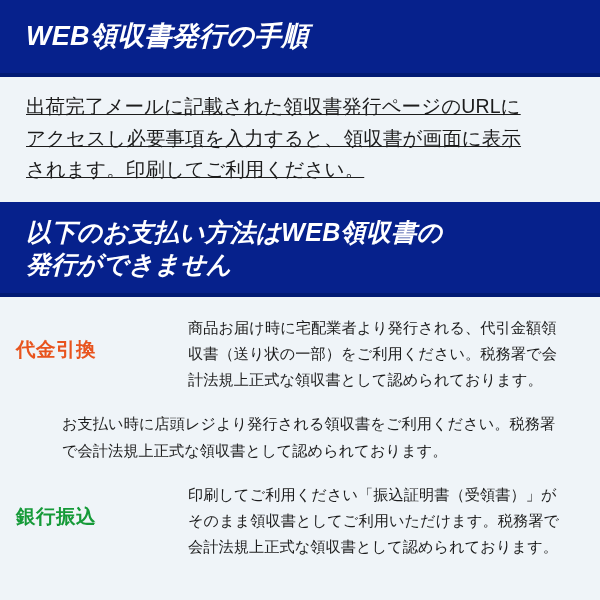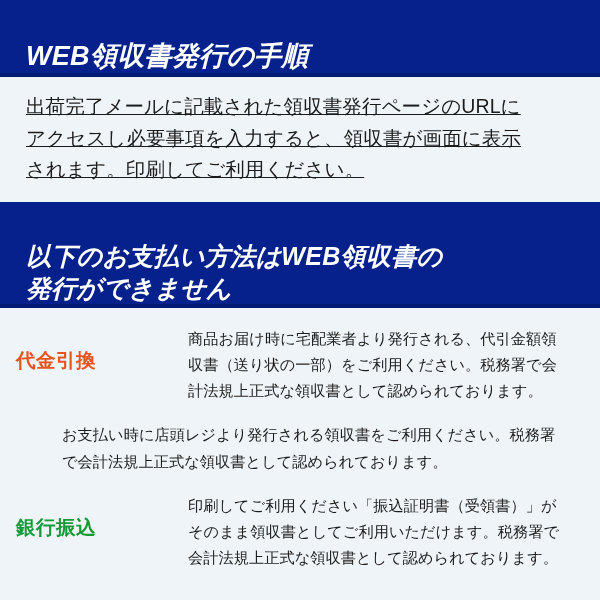--- a/index.html
+++ b/index.html
@@ -23,41 +23,41 @@
     box-sizing: border-box;
   }
 
   
   .band {
     background: #06218c;
     box-sizing: border-box;
     width: 100%;
     border-bottom: 4px solid #011a74;
     display: flex;
-    align-items: flex-end;
+    align-items: center;
   }
   .band-title {
     color: #ffffff;
     font-weight: bold;
     font-style: italic;
     letter-spacing: 0.3px;
     line-height: 1.22;
     white-space: pre-line;
   }
 
   #band-primary {
     height: 77px;
     padding: 0 0 0 26px;
   }
   #band-primary .band-title {
     font-size: 27px;
   }
 
   #band-secondary {
-    height: 106px;
+    height: 95px;
     padding: 0 0 0 26px;
     margin-top: 3px;
   }
   #band-secondary .band-title {
     font-size: 25px;
     line-height: 1.28;
   }
 
   
   .intro {

